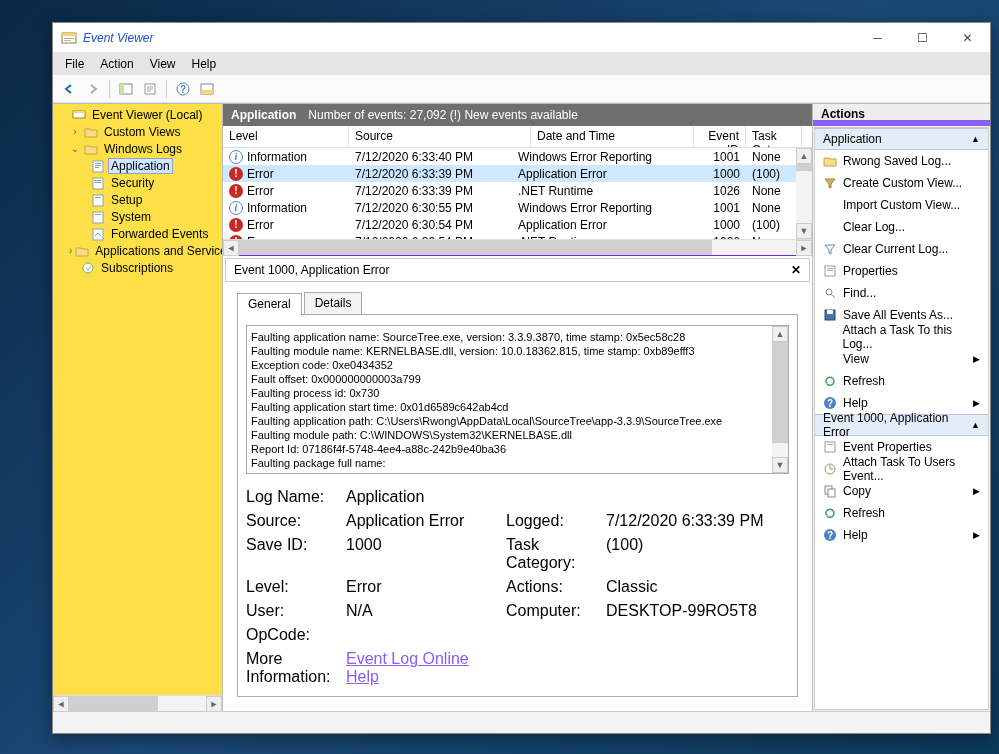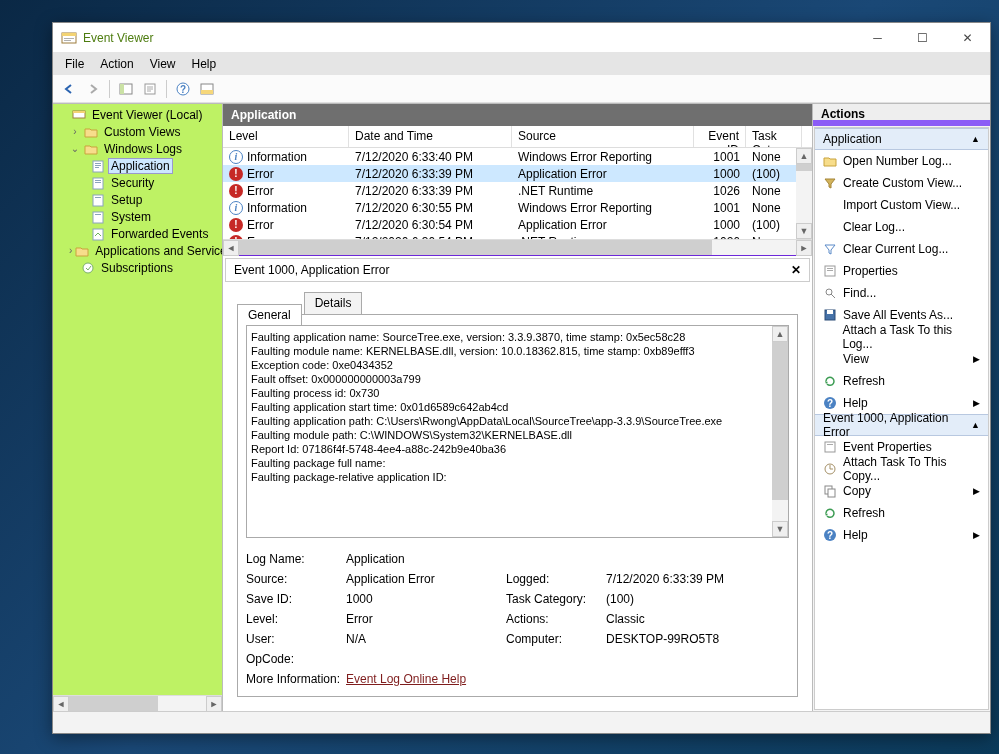--- a/index.html
+++ b/index.html
@@ -1,30 +1,30 @@
 <!DOCTYPE html>
 <html><head>
 <meta charset="utf-8">
 <style>
   * { box-sizing: border-box; margin: 0; padding: 0; }
   body { font-family: 'Segoe UI', Tahoma, sans-serif; font-size: 12px; background: linear-gradient(135deg, #0a2845, #1a4876, #0b3a5a); width: 999px; height: 754px; overflow: hidden; position: relative; }
   .window { position: absolute; left: 52px; top: 22px; width: 939px; height: 712px; background: #fff; border: 1px solid #888; box-shadow: 0 4px 16px rgba(0,0,0,.4); display: flex; flex-direction: column; }
   .titlebar { height: 30px; background: #fff; display: flex; align-items: center; padding: 0 0 0 8px; border-bottom: 1px solid #e5e5e5;}
   .title-icon { width:16px; height:16px; margin-right:6px; }
-  .title-text { flex: 1; color: #4d7c0f; }
+  .title-text { flex: 1; color: #1d4ed8; font-style: italic; }
   .win-btn { width: 45px; height: 30px; display: flex; align-items: center; justify-content: center; color:#444; }
   .menubar { height: 22px; display: flex; align-items: center; padding: 0 4px; background:#e5e5e5; border-bottom:1px solid #e5e5e5;}
   .menu-item { padding: 2px 8px; }
   .toolbar { height: 28px; display: flex; align-items: center; gap:4px; padding: 2px 6px; background:#fbfbfb; border-bottom:1px solid #e0e0e0;}
   .tbtn { width:20px; height:20px; display:flex; align-items:center; justify-content:center; border:1px solid transparent;}
   .tsep{width:1px;height:18px;background:#ccc;margin:0 2px;}
   .client { flex:1; display:flex; border-top:1px solid #bbb; min-height:0;}
   .status{height:22px;border-top:1px solid #ccc;background:#f3f3f3;}
   
-  .tree-pane{width:170px;border-right:1px solid #bbb;background:#bef264;display:flex;flex-direction:column;}
+  .tree-pane{width:170px;border-right:1px solid #bbb;background:#fde047;display:flex;flex-direction:column;}
   .tree{flex:1;padding:2px 4px;overflow:hidden;}
   .tree-row{display:flex;align-items:center;height:17px;gap:3px;white-space:nowrap;}
   .tree-row .exp{width:12px;text-align:center;color:#666;font-size:10px;}
   .tree-row .ticon{width:14px;height:14px;display:flex;align-items:center;justify-content:center;}
   .tree-row.selected span.lbl{background:#cde8ff;border:1px solid #99c;}
   .tree-row span.lbl{padding:0 2px;border:1px solid transparent;}
   .tree-scroll{height:16px;display:flex;border-top:1px solid #ddd;}
   .sb-btn{width:16px;height:16px;background:#efefef;border:1px solid #ccc;display:flex;align-items:center;justify-content:center;font-size:9px;color:#666;}
   .sb-track{flex:1;background:#f3f3f3;position:relative;}
   .sb-thumb{position:absolute;top:0;bottom:0;background:#cfcfcf;}
@@ -45,28 +45,28 @@
   .eicon.info{background:#fff;border:1px solid #4b82c3;color:#4b82c3;font-family:serif;font-style:italic;}
   .list-hscroll{height:16px;display:flex;border-top:1px solid #ddd;}
   .list-vscroll{position:absolute;right:0;top:22px;bottom:16px;width:16px;display:flex;flex-direction:column;}
   
   .detail{flex:1;display:flex;flex-direction:column;min-height:0;margin:2px;}
   .detail-title{height:24px;display:flex;align-items:center;padding:0 8px;background:#fff;border:1px solid #ccc;}
   .detail-title .x{margin-left:auto;font-weight:bold;}
   .detail-body{flex:1;margin-top:4px;padding:6px 12px 12px 12px;min-height:0;display:flex;flex-direction:column;}
   .tabs{display:flex;height:22px;}
   .tab{padding:3px 10px;border:1px solid #aaa;margin-right:2px;background:#f3f3f3;border-bottom:none;}
-  .tab.active{background:#fff;position:relative;top:12px;}
+  .tab.active{background:#fff;position:relative;top:1px;}
   .tabcontent{flex:1;border:1px solid #aaa;padding:10px 8px 10px 8px;display:flex;flex-direction:column;min-height:0;}
   .desc-wrap{position:relative;border:1px solid #aaa;height:222px;}
   .desc{position:absolute;left:4px;top:4px;right:20px;bottom:4px;overflow:hidden;white-space:pre;line-height:14px;font-size:11px;}
   .desc-vsb{position:absolute;right:0;top:0;bottom:0;width:16px;display:flex;flex-direction:column;}
-  .props{margin-top:14px;display:grid;grid-template-columns:100px 160px 100px 180px;row-gap:6px;font-size:12px;}
+  .props{margin-top:14px;display:grid;grid-template-columns:100px 160px 100px 180px;row-gap:6px;font-size:16px;}
   .props .lbl{color:#000;}
-  .props a{color:#7f1d1d;text-decoration:underline;}
+  .props a{color:#8b5cf6;text-decoration:underline;}
   
   .actions-pane{width:177px;background:#f4f4f4;display:flex;flex-direction:column;}
   .actions-title{height:22px;background:#eee;border-bottom:6px solid #8b5cf6;padding:3px 8px;font-weight:bold;}
   .actions-body{flex:1;border:1px solid #ccc;margin:1px;background:#fff;overflow:hidden;}
   .act-section{height:22px;background:#e3edf9;border-top:1px solid #b8c8e0;border-bottom:1px solid #b8c8e0;display:flex;align-items:center;padding:0 8px;font-size:12px;}
   .act-section .tri{margin-left:auto;font-size:9px;}
   .act-item{height:22px;display:flex;align-items:center;padding:0 8px;gap:6px;}
   .act-item .arr{margin-left:auto;font-size:9px;}
   .aicon{width:14px;height:14px;display:flex;align-items:center;justify-content:center;}
   
@@ -246,26 +246,27 @@
         <div class="sb-track">
             <div class="sb-thumb" style="left:0;width:65%"></div>
           </div>
         <div class="sb-btn">►</div>
       </div>
     </div>
 
     <div class="mid-pane">
       <div class="mid-header">
         <span>Application</span>
+        <span class="sub">Number of events: 27,092 (!) New events available</span>
       </div>
       <div class="list-wrap">
         <div class="list-headers">
           <div class="lh c-level">Level</div>
+          <div class="lh c-src">Source</div>
           <div class="lh c-date">Date and Time</div>
-          <div class="lh c-src">Source</div>
           <div class="lh c-id">Event ID</div>
           <div class="lh c-tc">Task Cate</div>
         </div>
         <div class="list-body" id="list-body">
             <div class="lr">
               <div class="lc c-level level">
                 <span class="eicon info">i</span>
                 <span>Information</span>
               </div>
               <div class="lc c-date">7/12/2020 6:33:40 PM</div>
@@ -412,21 +413,21 @@
         <div class="act-section">
             <span>Application</span>
             <span class="tri">▲</span>
           </div>
         <div class="act-item">
             <span class="aicon">
               <svg width="14" height="14">
                 <path d="M1 4h5l1 1h6v7H1z" fill="#f7dd8b" stroke="#c9a33c"></path>
               </svg>
             </span>
-            <span>Open Number Log...</span>
+            <span>Rwong Saved Log...</span>
           </div>
         <div class="act-item">
             <span class="aicon">
               <svg width="14" height="14">
                 <path d="M2 3h10L8 8v4l-2-1V8z" fill="#d3b45c" stroke="#a58537"></path>
               </svg>
             </span>
             <span>Create Custom View...</span>
           </div>
         <div class="act-item">
@@ -515,21 +516,21 @@
             <span>Event Properties</span>
           </div>
         <div class="act-item">
             <span class="aicon">
               <svg width="14" height="14">
                 <circle cx="7" cy="7" r="5" fill="#fff" stroke="#a59067"></circle>
                 <line x1="7" y1="7" x2="7" y2="3" stroke="#a59067"></line>
                 <line x1="7" y1="7" x2="10" y2="7" stroke="#a59067"></line>
               </svg>
             </span>
-            <span>Attach Task To This Copy...</span>
+            <span>Attach Task To Users Event...</span>
           </div>
         <div class="act-item">
             <span class="aicon">
               <svg width="14" height="14">
                 <rect x="2" y="2" width="7" height="8" fill="#fff" stroke="#888"></rect>
                 <rect x="5" y="5" width="7" height="8" fill="#fff" stroke="#888"></rect>
               </svg>
             </span>
             <span>Copy</span>
             <span class="arr">▶</span>

